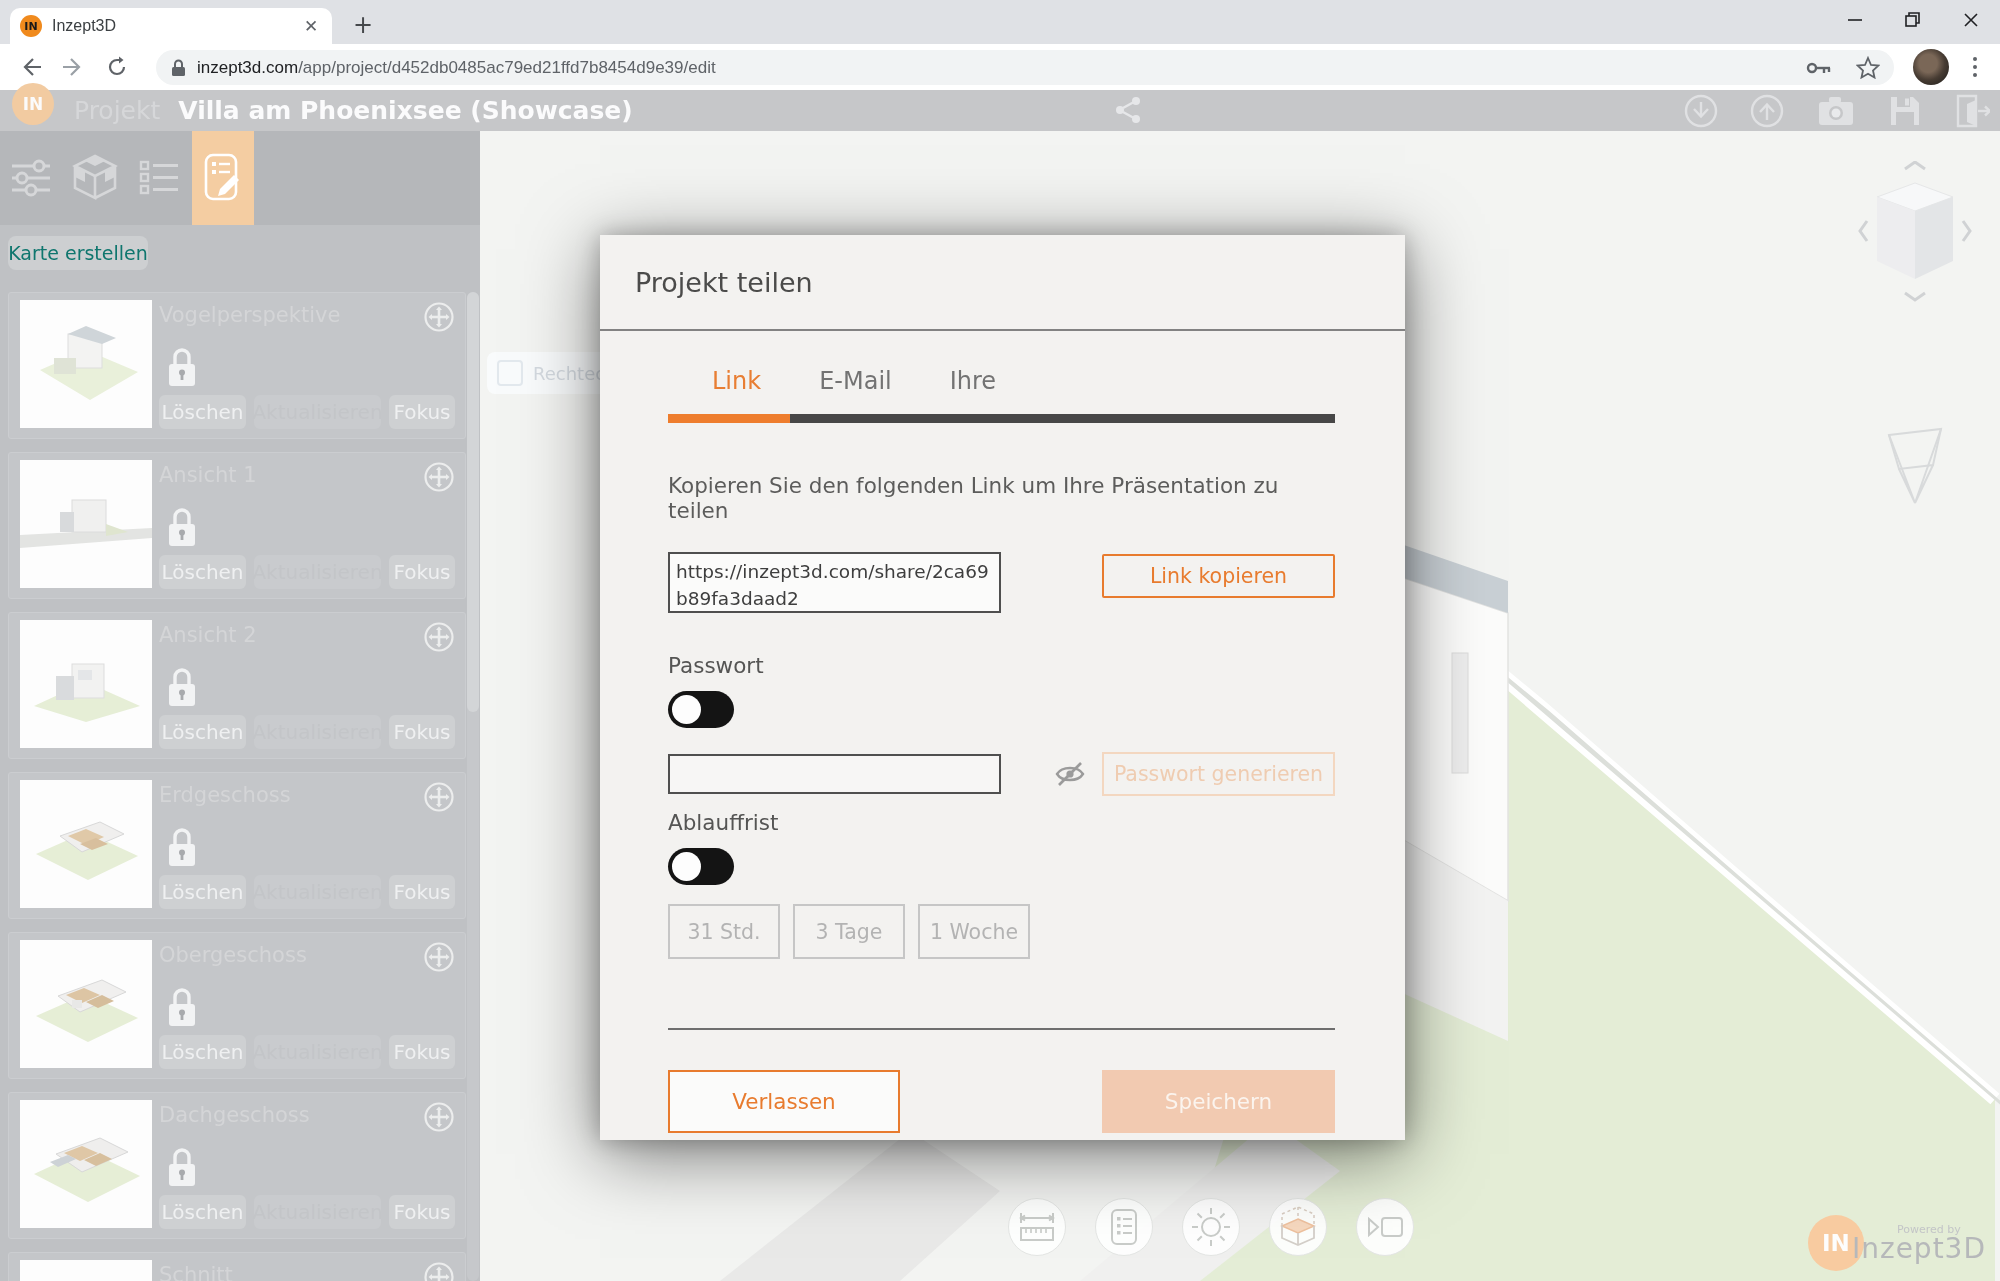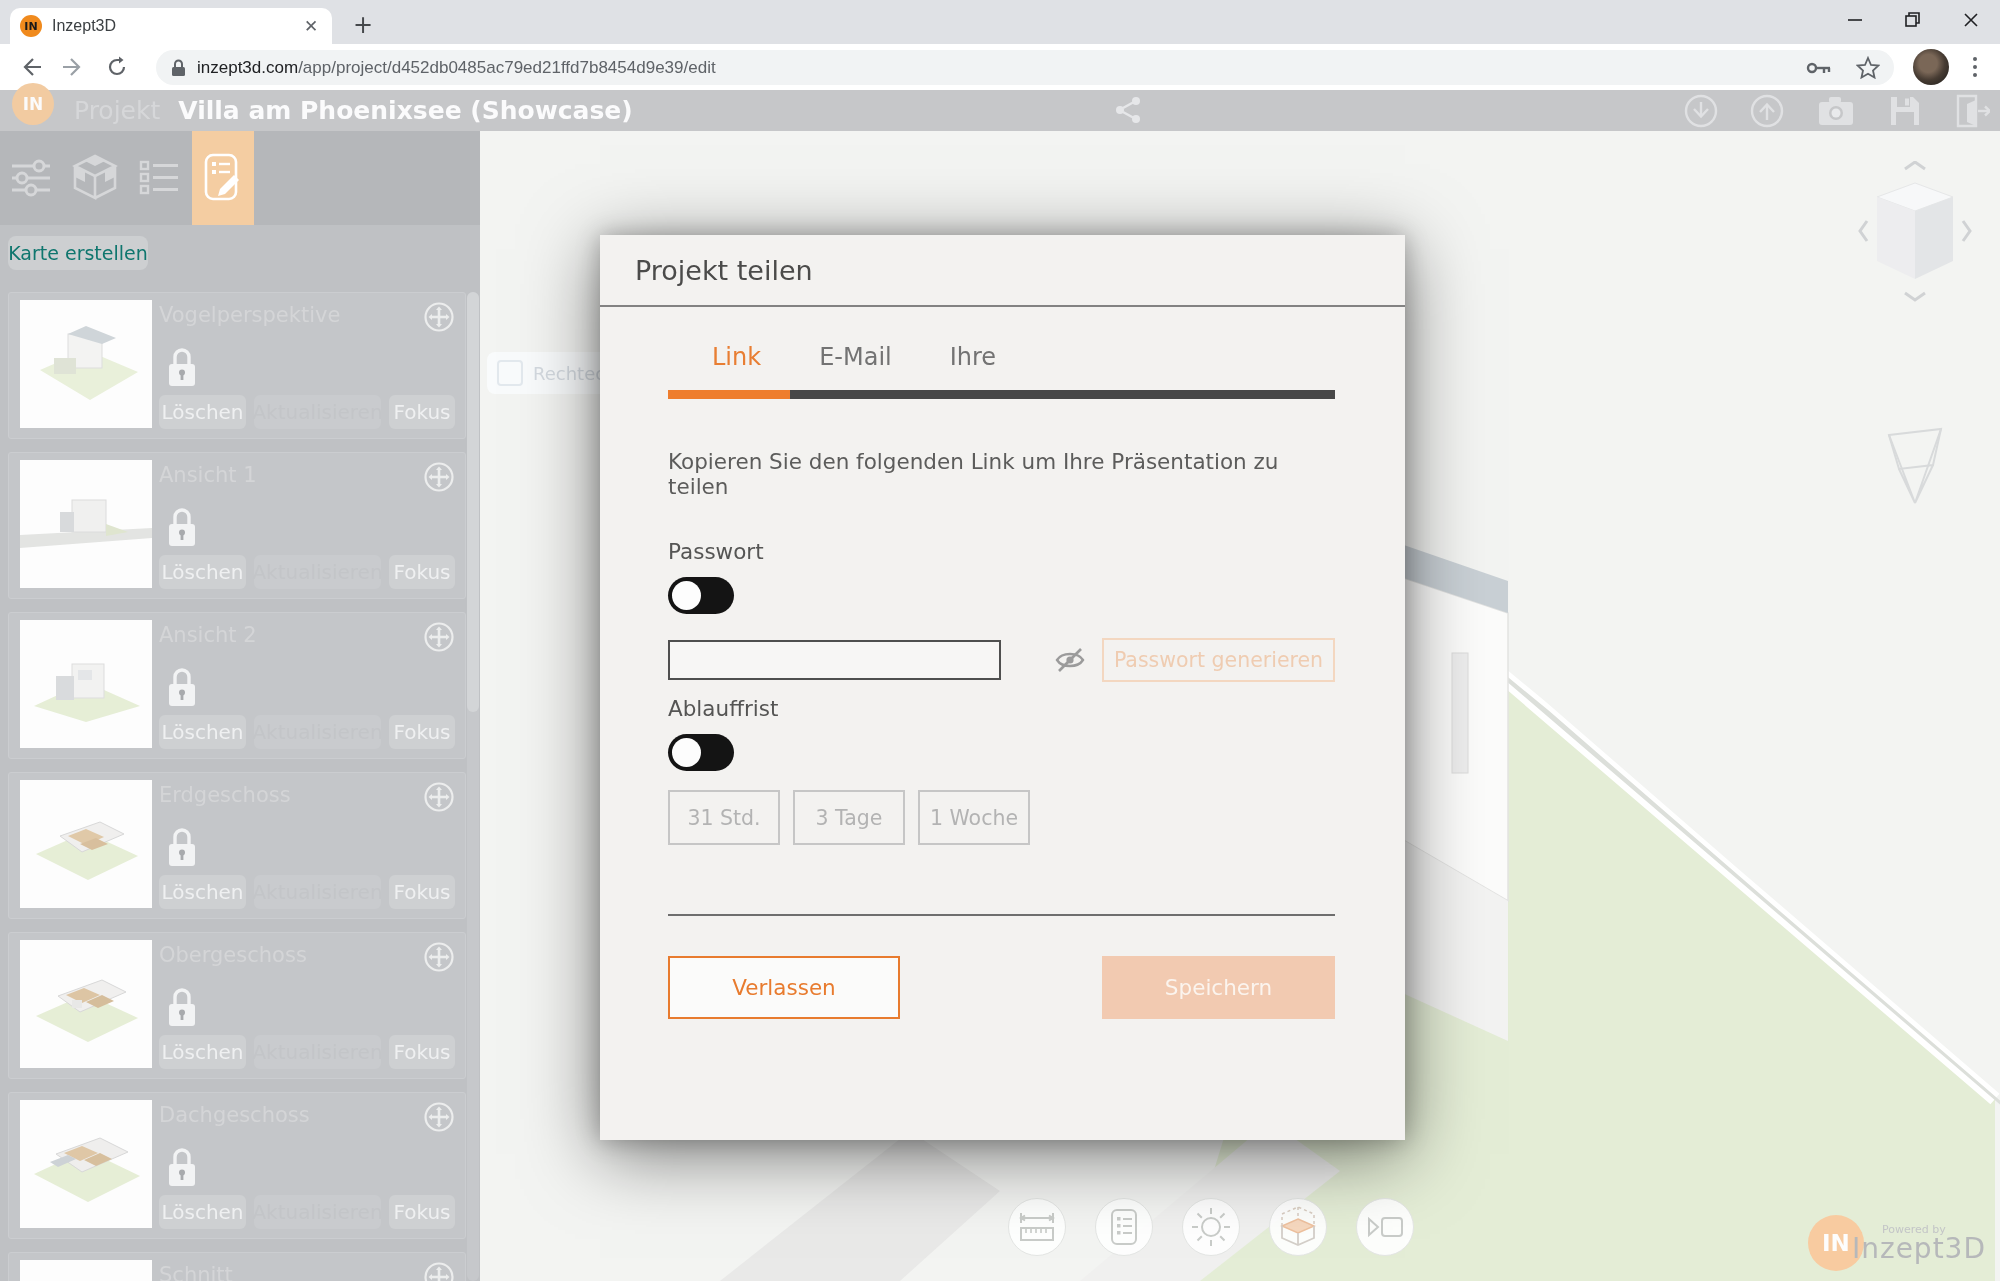--- a/index.html
+++ b/index.html
@@ -69,27 +69,27 @@
   .tooltip{position:absolute;left:7px;top:221px;width:226px;height:42px;background:rgba(250,252,254,0.8);
        border-radius:8px;display:flex;align-items:center;gap:10px;padding:0 10px;box-sizing:border-box;z-index:2;}
   .tooltip .tico{width:22px;height:22px;border:2px solid #e3e9ee;border-radius:4px;flex:none;}
   .tooltip span{font-size:18px;color:#d4dae0;white-space:nowrap;}
   .vbtn{position:absolute;width:58px;height:58px;border-radius:50%;background:rgba(255,255,255,0.92);
        border:1px solid #e4e6e4;box-sizing:border-box;display:flex;align-items:center;justify-content:center;z-index:2;}
   .watermark{position:absolute;right:14px;bottom:10px;display:flex;align-items:center;z-index:2;}
   .wm-circle{width:56px;height:56px;border-radius:50%;background:#f8cba0;color:#fdfdfd;font-weight:bold;
        font-size:23px;display:flex;align-items:center;justify-content:center;}
   .wm-text{margin-left:-12px;line-height:1;}
-  .wm-powered{font-size:11px;color:#c3c5c7;margin-left:30px;}
+  .wm-powered{font-size:11px;color:#c3c5c7;margin-left:45px;}
   .wm-brand{font-size:28px;color:#b6b8ba;letter-spacing:1px;}
 
   
   .modal{position:absolute;left:600px;top:235px;width:805px;height:905px;background:#f3f2f0;z-index:10;
        box-shadow:0 14px 70px rgba(0,0,0,0.5), 0 0 22px rgba(0,0,0,0.25);}
-  .modal-header{height:72px;border-bottom:2px solid #828282;display:flex;align-items:center;
+  .modal-header{height:96px;border-bottom:2px solid #828282;display:flex;align-items:center;
        padding-left:35px;box-sizing:border-box;}
   .modal-title{font-size:27px;color:#4b4b4a;}
   .modal-body{padding:0 70px 0 68px;}
   .tabs{display:flex;gap:58px;padding-left:44px;margin-top:36px;}
   .mtab{font-size:24px;color:#737373;}
   .mtab.active{color:#e87e33;}
   .tabbar{display:flex;height:9px;margin-top:19px;}
   .tabbar .seg-a{width:18.3%;background:#ee7d2d;}
   .tabbar .seg-b{flex:1;background:#474747;}
   .instruction{margin-top:50px;font-size:21.5px;color:#5c5c5b;}
@@ -567,20 +567,24 @@
       <div class="mtab">E-Mail</div>
       <div class="mtab">Ihre</div>
     </div>
     <div class="tabbar">
       <div class="seg-a"></div>
       <div class="seg-b"></div>
     </div>
 
     <div class="instruction">Kopieren Sie den folgenden Link um Ihre Präsentation zu teilen</div>
 
+    <div class="link-row">
+      <div class="link-box">https://inzept3d.com/share/2ca69b89fa3daad2</div>
+      <div class="btn-outline-orange" style="margin-top:2px;">Link kopieren</div>
+    </div>
 
     <div class="field-label pw-label">Passwort</div>
     <div class="toggle">
         <div class="knob"></div>
       </div>
 
     <div class="pw-row">
       <input class="pw-input" type="text" value="" style="">
       <svg class="eye" width="34" height="30">
         <path d="M4,15 C9,7 25,7 30,15 C25,23 9,23 4,15 Z" fill="none" stroke="#9b9b9b" stroke-width="2.4"></path>

